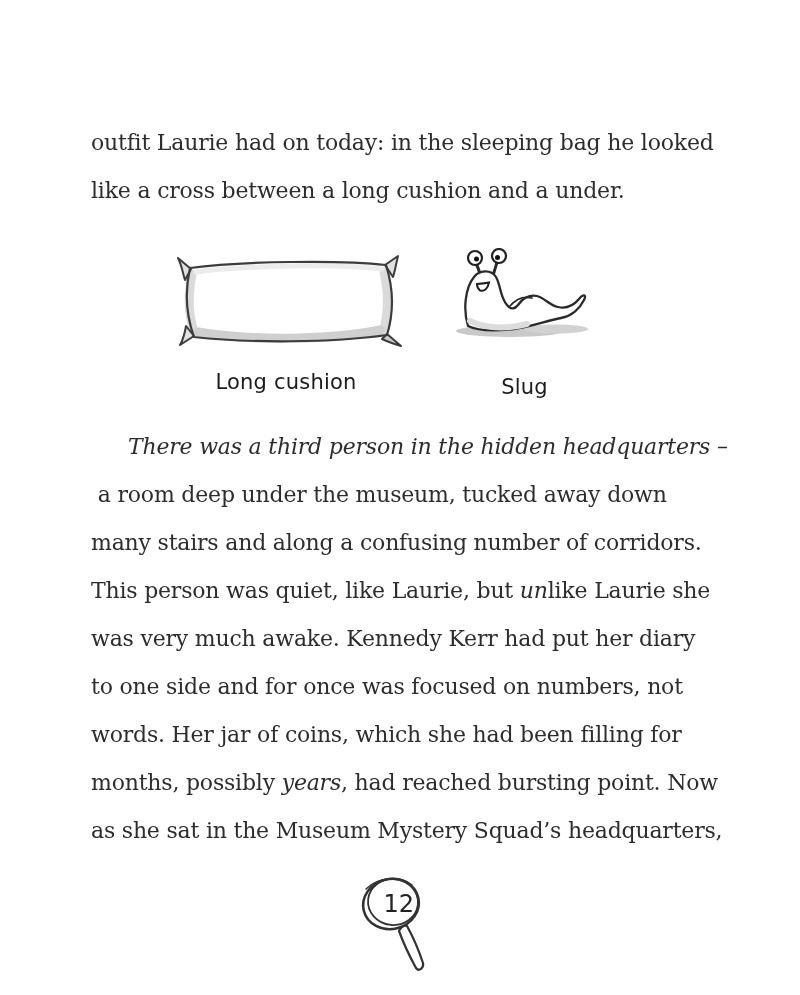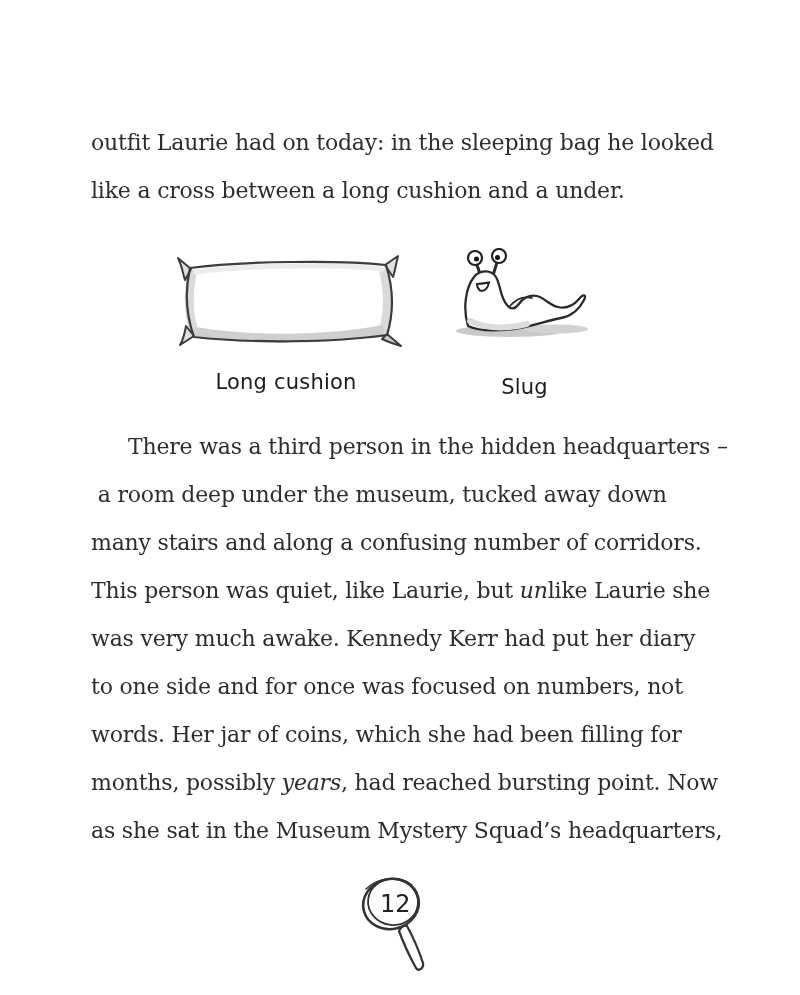--- a/index.html
+++ b/index.html
@@ -15,47 +15,46 @@
   .textblock {
     position: absolute;
     font-size: 22px;
     line-height: 48px;
     letter-spacing: -0.2px;
     white-space: pre;
     color: #2d2d2d;
   }
   .intro { left: 91px; top: 119px; }
   .bodytext { left: 91px; top: 423px; }
-  .bodytext .line:first-child { text-indent: 37px; }
+  .bodytext .line:first-child { text-indent: 37px; font-style: italic; }
   .it { font-style: italic; margin-top: 20px; }
   .fig { position: absolute; }
   .fig-cushion { left: 172px; top: 252px; }
   .fig-slug { left: 452px; top: 248px; }
   .caption {
     position: absolute;
     font-family: "DejaVu Sans", sans-serif;
     font-size: 21px;
     color: #1c1c1c;
     text-align: center;
     letter-spacing: 0.2px;
   }
   .caption-cushion { left: 168px; top: 370px; width: 236px; }
   .caption-slug { left: 452px; top: 355px; width: 145px; margin-top: 20px; }
   .magnifier { position: absolute; left: 348px; top: 872px; width: 100px; height: 112px; }
   .magnifier svg { position: absolute; left: 0; top: 0; }
   .pagenum {
     position: absolute;
     left: 20px; top: 15px;
     width: 46px; height: 34px;
-    text-align: left;
+    text-align: right;
     line-height: 34px;
     font-family: "DejaVu Sans", sans-serif;
     font-size: 24px;
     color: #222222;
-    padding-left: 12px;
   }
 </style>
 </head>
 <body>
 
 <div class="page">
 
   <div class="textblock intro"><div class="line"><span>outfit Laurie had on today: in the sleeping bag he looked</span></div><div class="line"><span>like a cross between a long cushion and a under.</span></div></div>
 
   <div class="fig fig-cushion">

